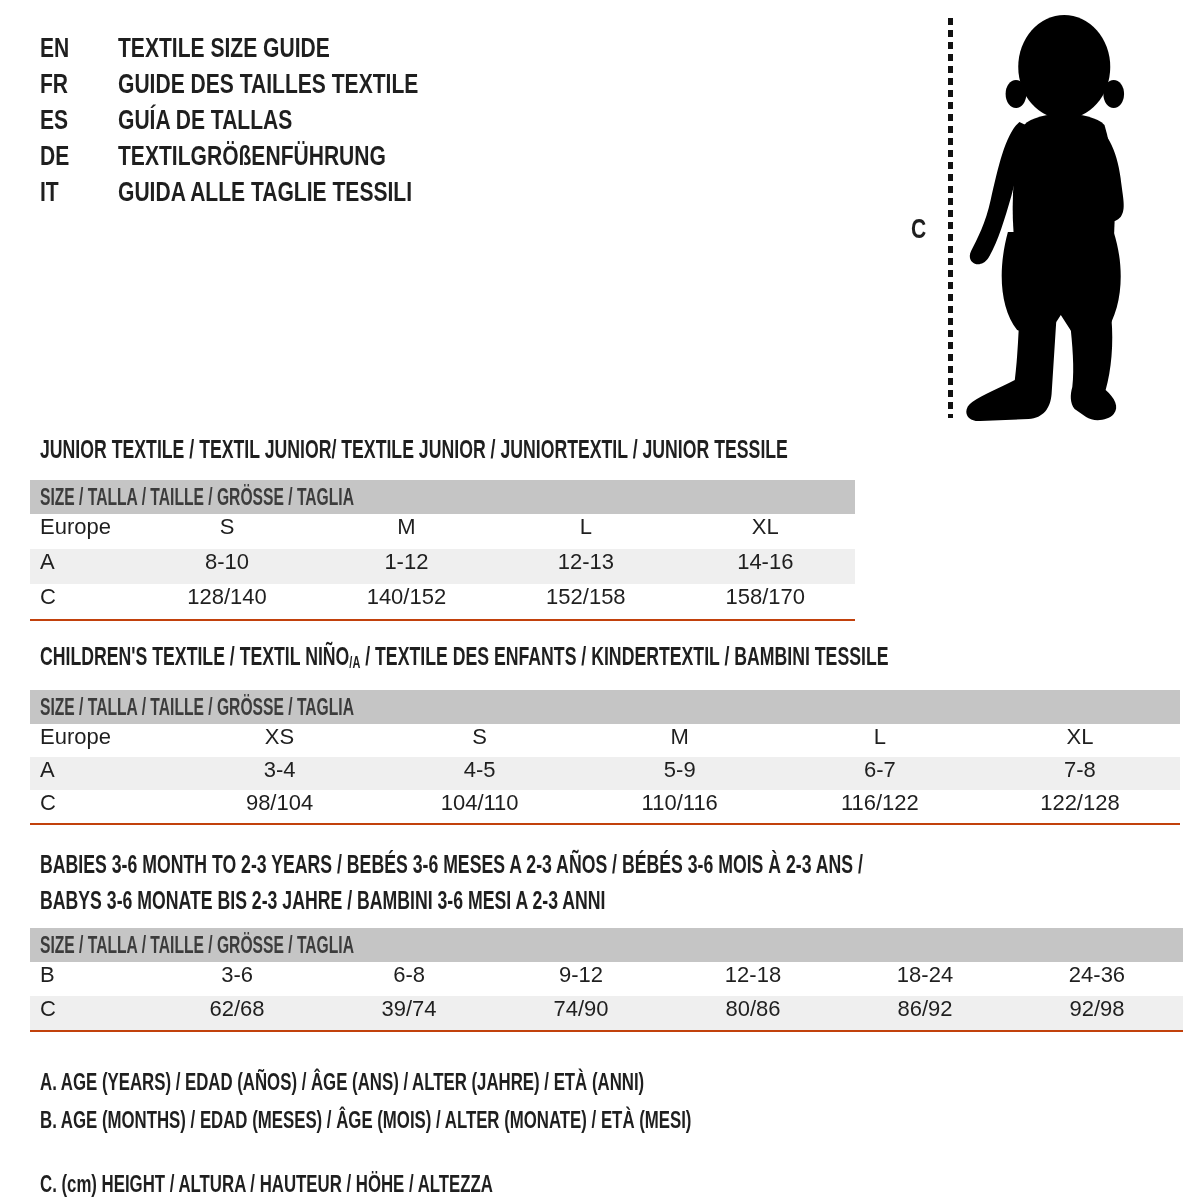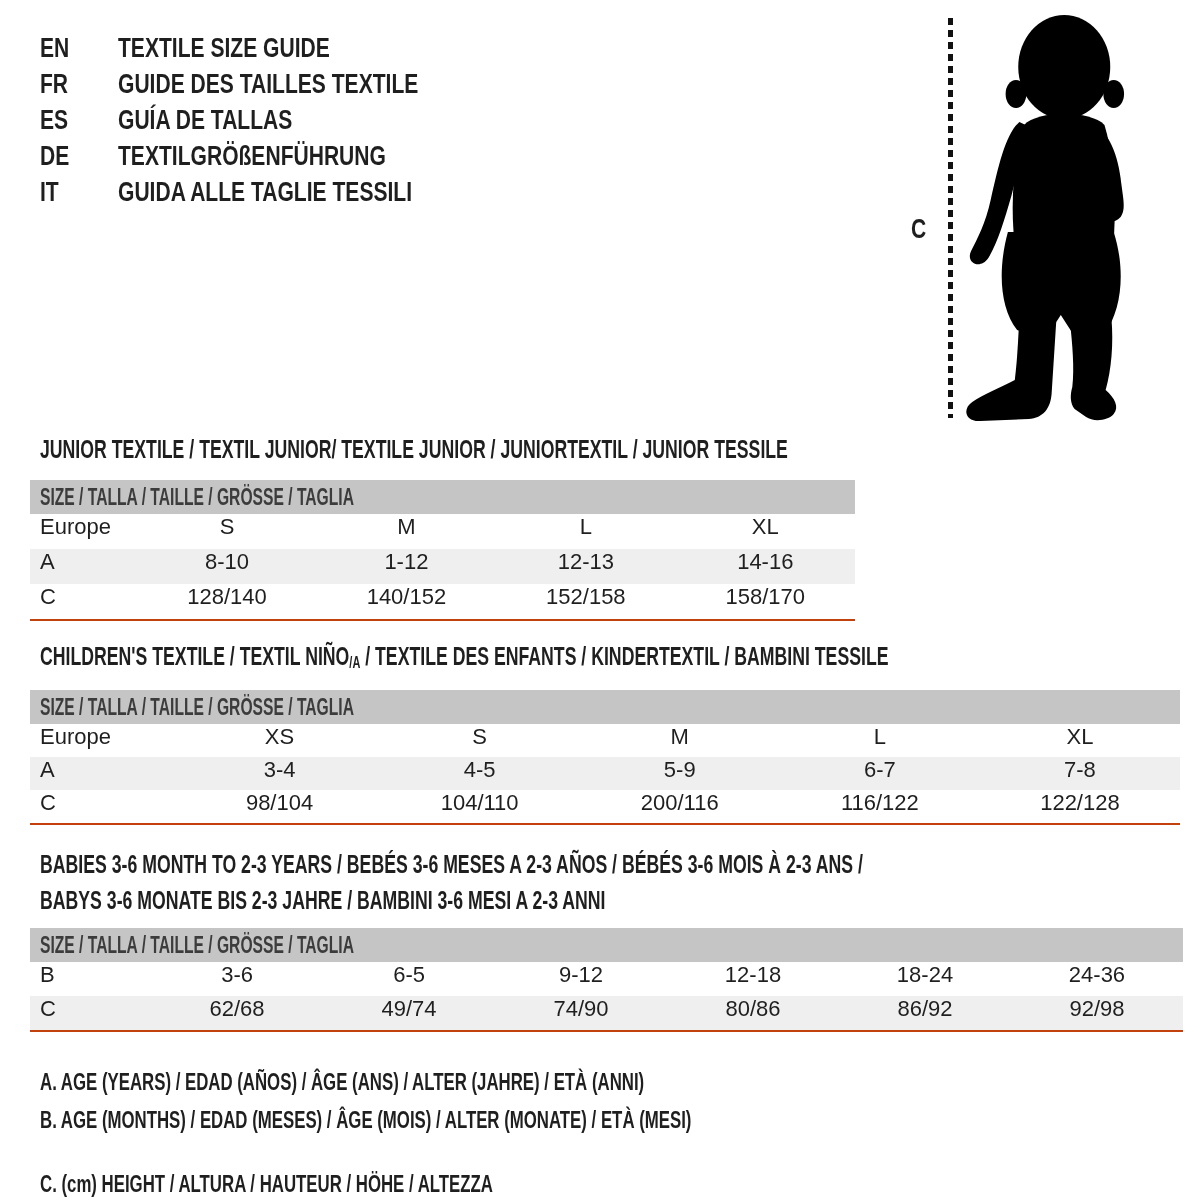--- a/index.html
+++ b/index.html
@@ -149,49 +149,49 @@
       <span class="tcell">3-4</span>
       <span class="tcell">4-5</span>
       <span class="tcell">5-9</span>
       <span class="tcell">6-7</span>
       <span class="tcell">7-8</span>
     </div>
     <div class="trow">
       <span class="tlabel">C</span>
       <span class="tcell">98/104</span>
       <span class="tcell">104/110</span>
-      <span class="tcell">200/116</span>
+      <span class="tcell">110/116</span>
       <span class="tcell">116/122</span>
       <span class="tcell">122/128</span>
     </div>
   </div>
 
   <div class="section-heading h-babies1">
     <span class="cond">BABIES 3-6 MONTH TO 2-3 YEARS / BEBÉS 3-6 MESES A 2-3 AÑOS / BÉBÉS 3-6 MOIS À 2-3 ANS /</span>
   </div>
   <div class="section-heading h-babies2">
     <span class="cond">BABYS 3-6 MONATE BIS 2-3 JAHRE / BAMBINI 3-6 MESI A 2-3 ANNI</span>
   </div>
   <div class="size-table t3">
     <div class="thead">
       <span class="cond">SIZE / TALLA / TAILLE / GRÖSSE / TAGLIA</span>
     </div>
     <div class="trow">
       <span class="tlabel">B</span>
       <span class="tcell">3-6</span>
-      <span class="tcell">6-5</span>
+      <span class="tcell">6-8</span>
       <span class="tcell">9-12</span>
       <span class="tcell">12-18</span>
       <span class="tcell">18-24</span>
       <span class="tcell">24-36</span>
     </div>
     <div class="trow shaded">
       <span class="tlabel">C</span>
       <span class="tcell">62/68</span>
-      <span class="tcell">49/74</span>
+      <span class="tcell">39/74</span>
       <span class="tcell">74/90</span>
       <span class="tcell">80/86</span>
       <span class="tcell">86/92</span>
       <span class="tcell">92/98</span>
     </div>
   </div>
 
   <div class="footnote fn-b">
     <span class="condf">B. AGE (MONTHS) / EDAD (MESES) / ÂGE (MOIS) / ALTER (MONATE) / ETÀ (MESI)</span>
   </div>

